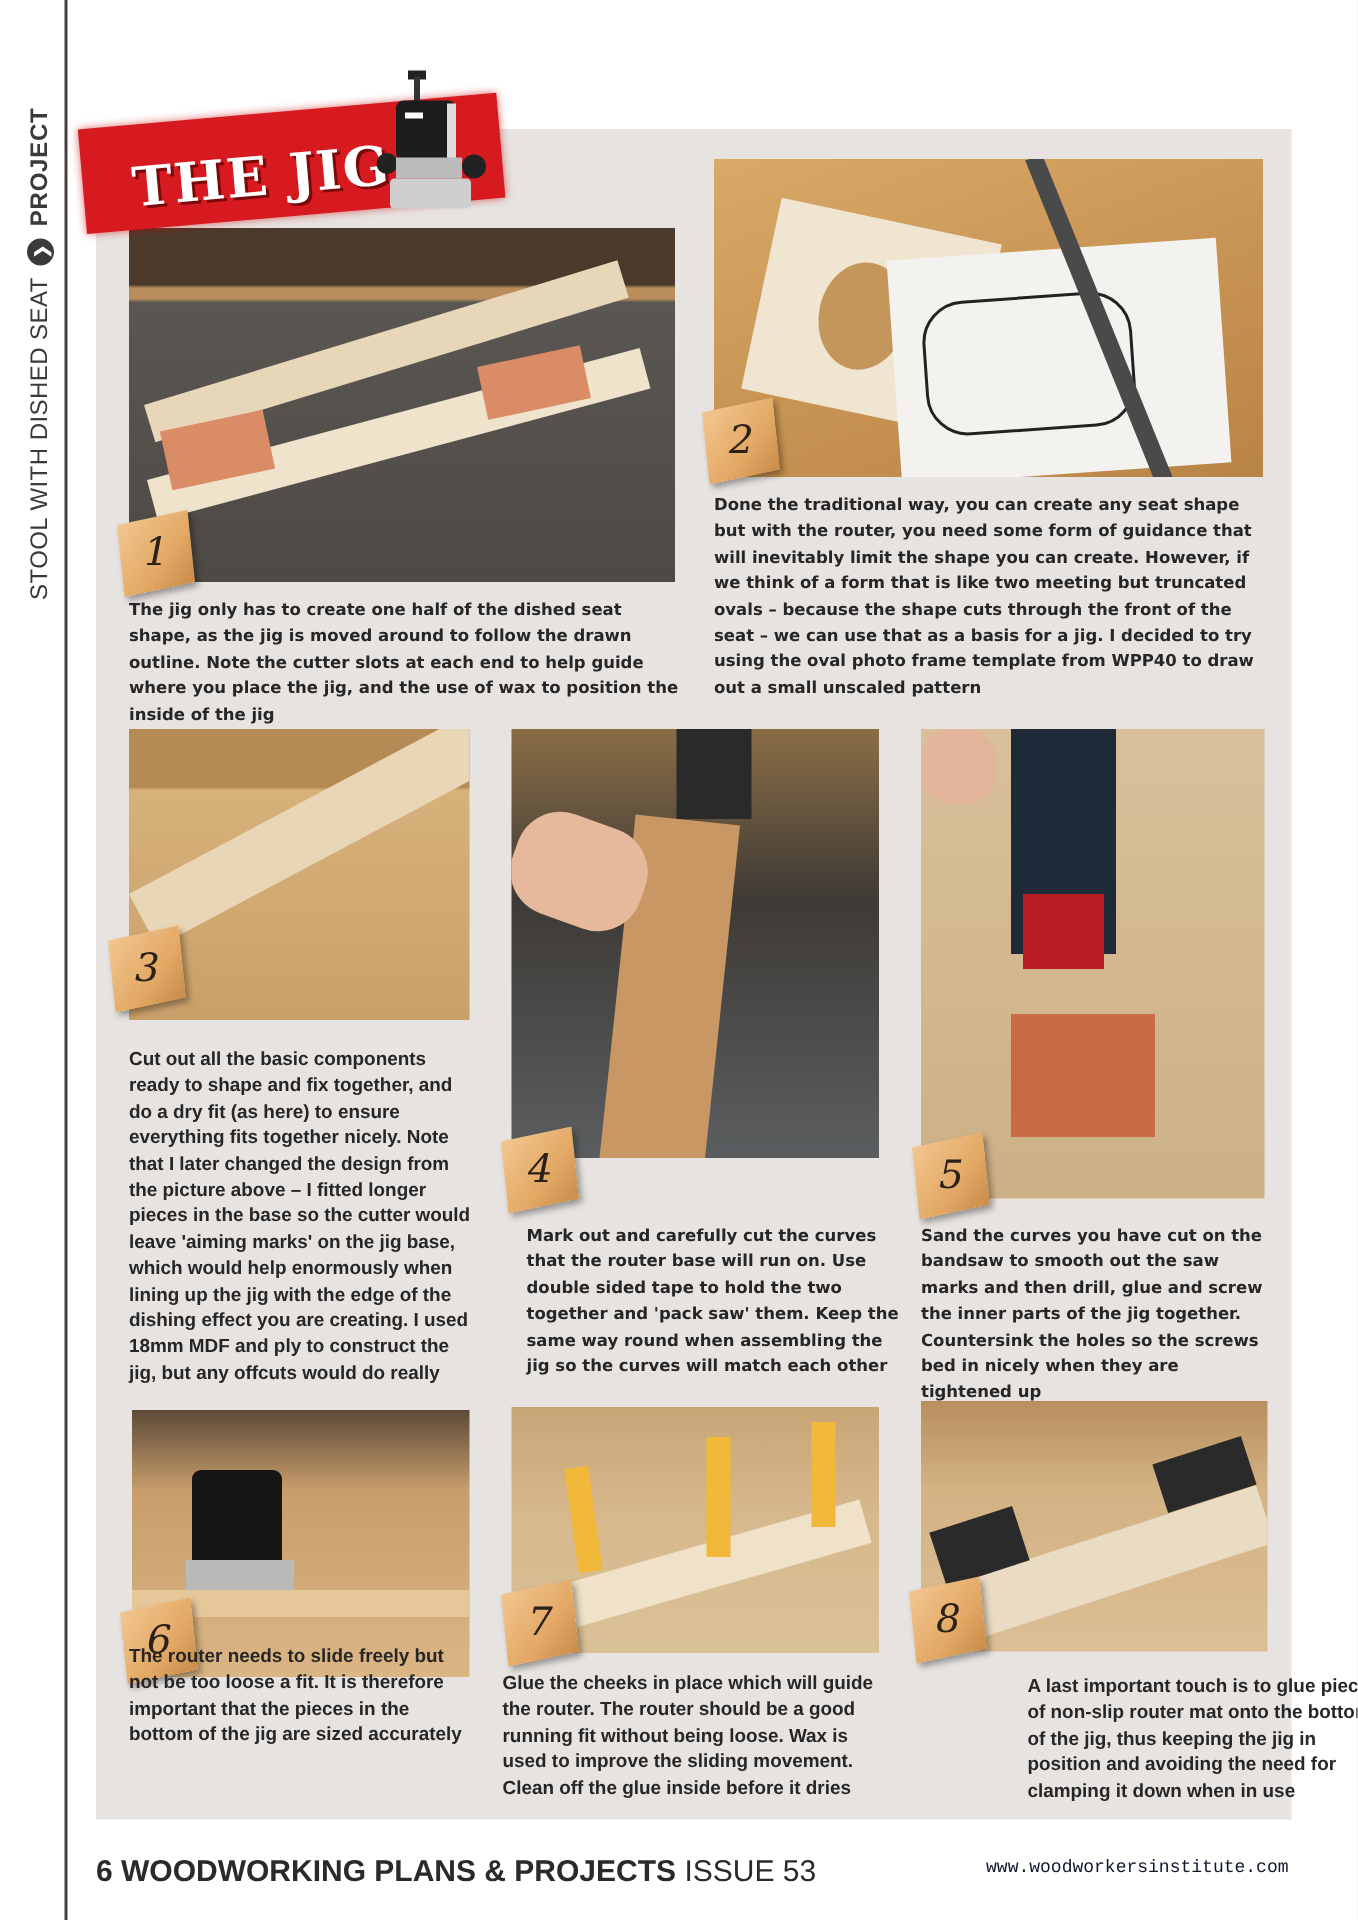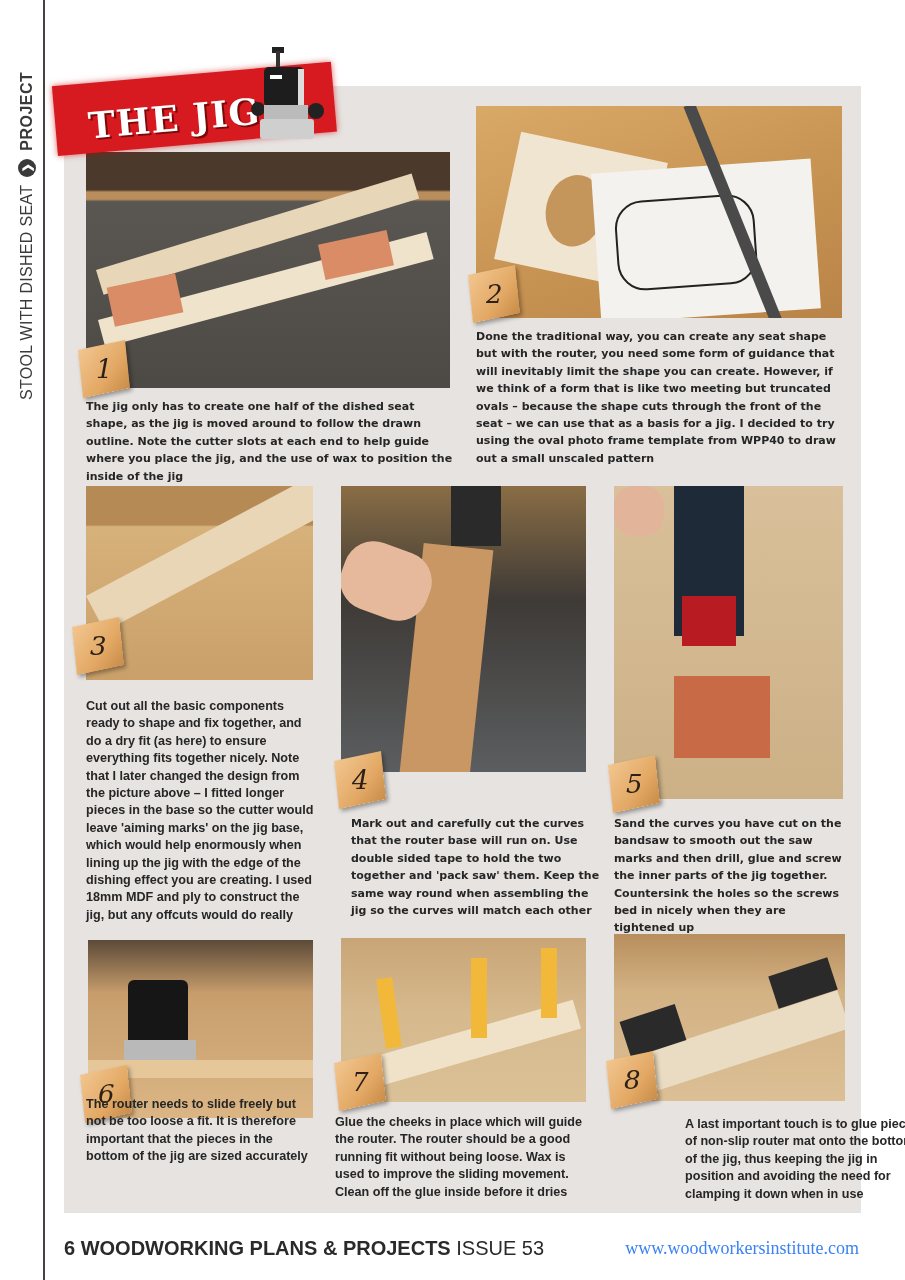--- a/index.html
+++ b/index.html
@@ -53,22 +53,22 @@
   }
   .caption.narrow { font-family: Liberation Sans, sans-serif; font-size: 12.6px; line-height: 17.4px; }
 
   .footer-left {
     position: absolute; left: 64px; top: 1237px; font-family: "Liberation Sans", sans-serif;
     font-size: 20px; color: #2a2a2a; white-space: nowrap;
   }
   .footer-left .num, .footer-left .mag { font-weight: bold; }
   .footer-left .issue { font-weight: normal; }
   .footer-right {
-    position: absolute; right: 46px; top: 1238px; font-family: Liberation Serif, serif;
-    font-size: 18px; color: #3b82f6;
+    position: absolute; right: 46px; top: 1238px; font-family: Liberation Mono, monospace;
+    font-size: 12px; color: #0f172a;
   }
 </style>
 </head>
 <body>
 
 <div class="spine-line"></div>
 
 <div class="side-label">
   <span class="section">STOOL WITH DISHED SEAT</span>
   <span class="chev">❯</span>

